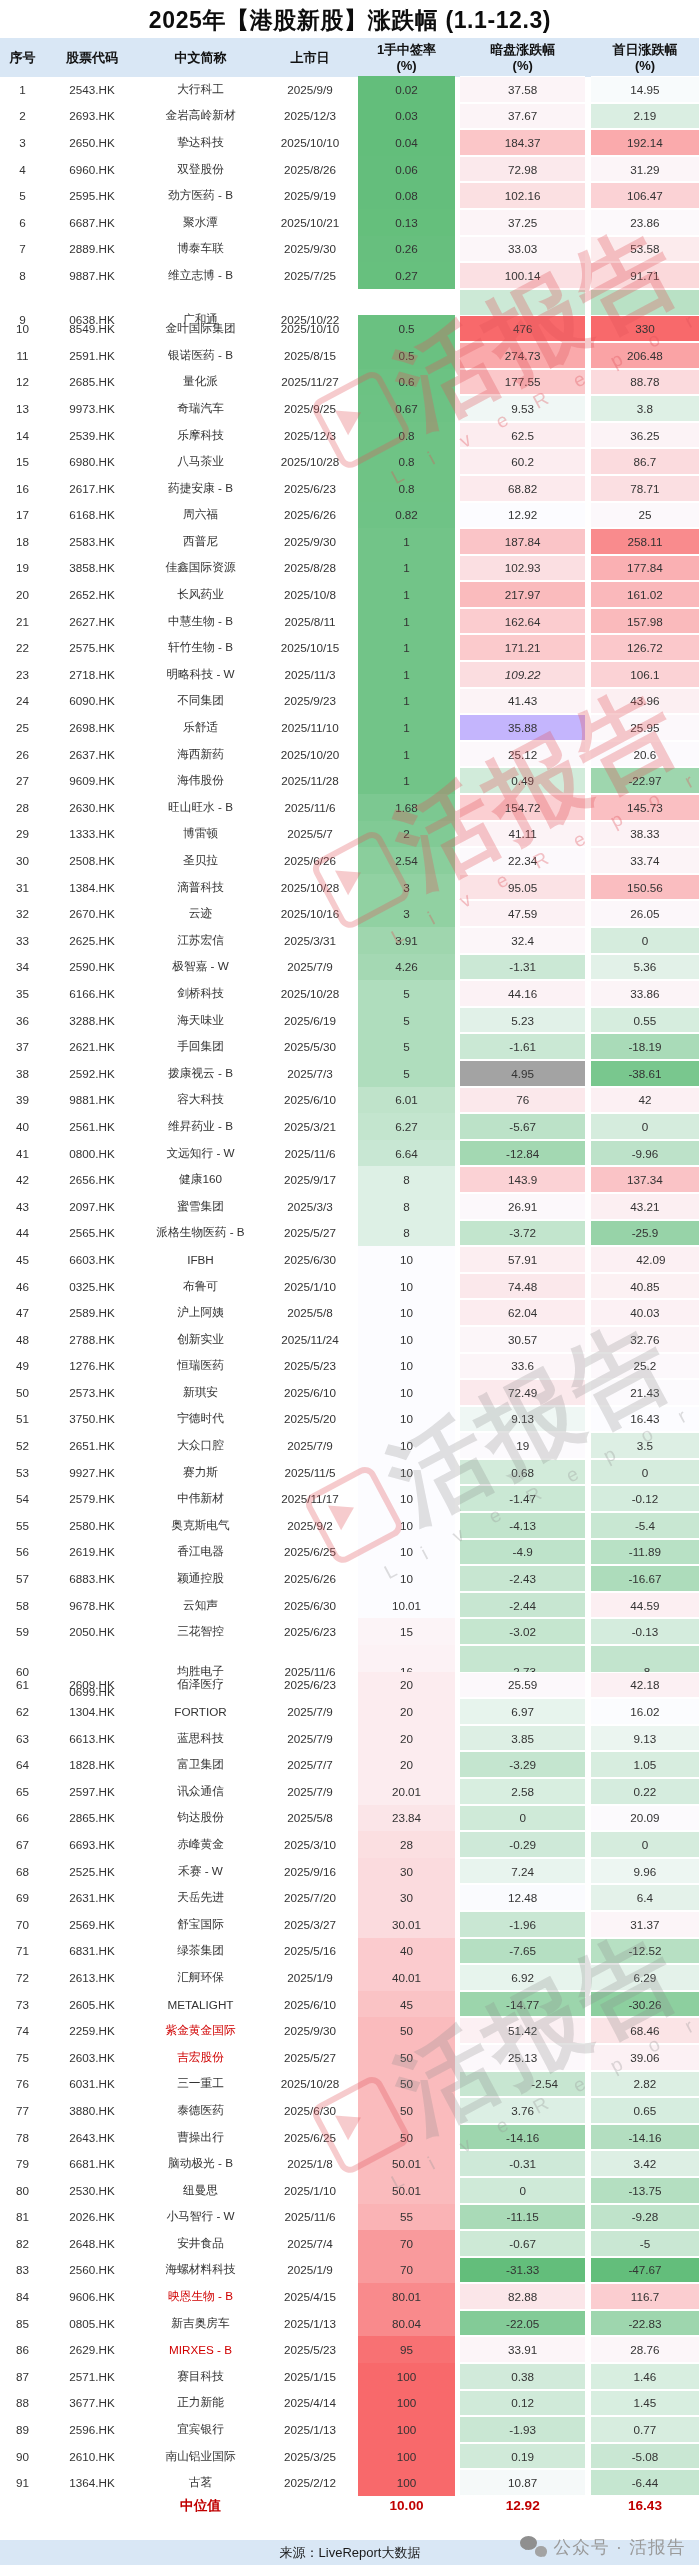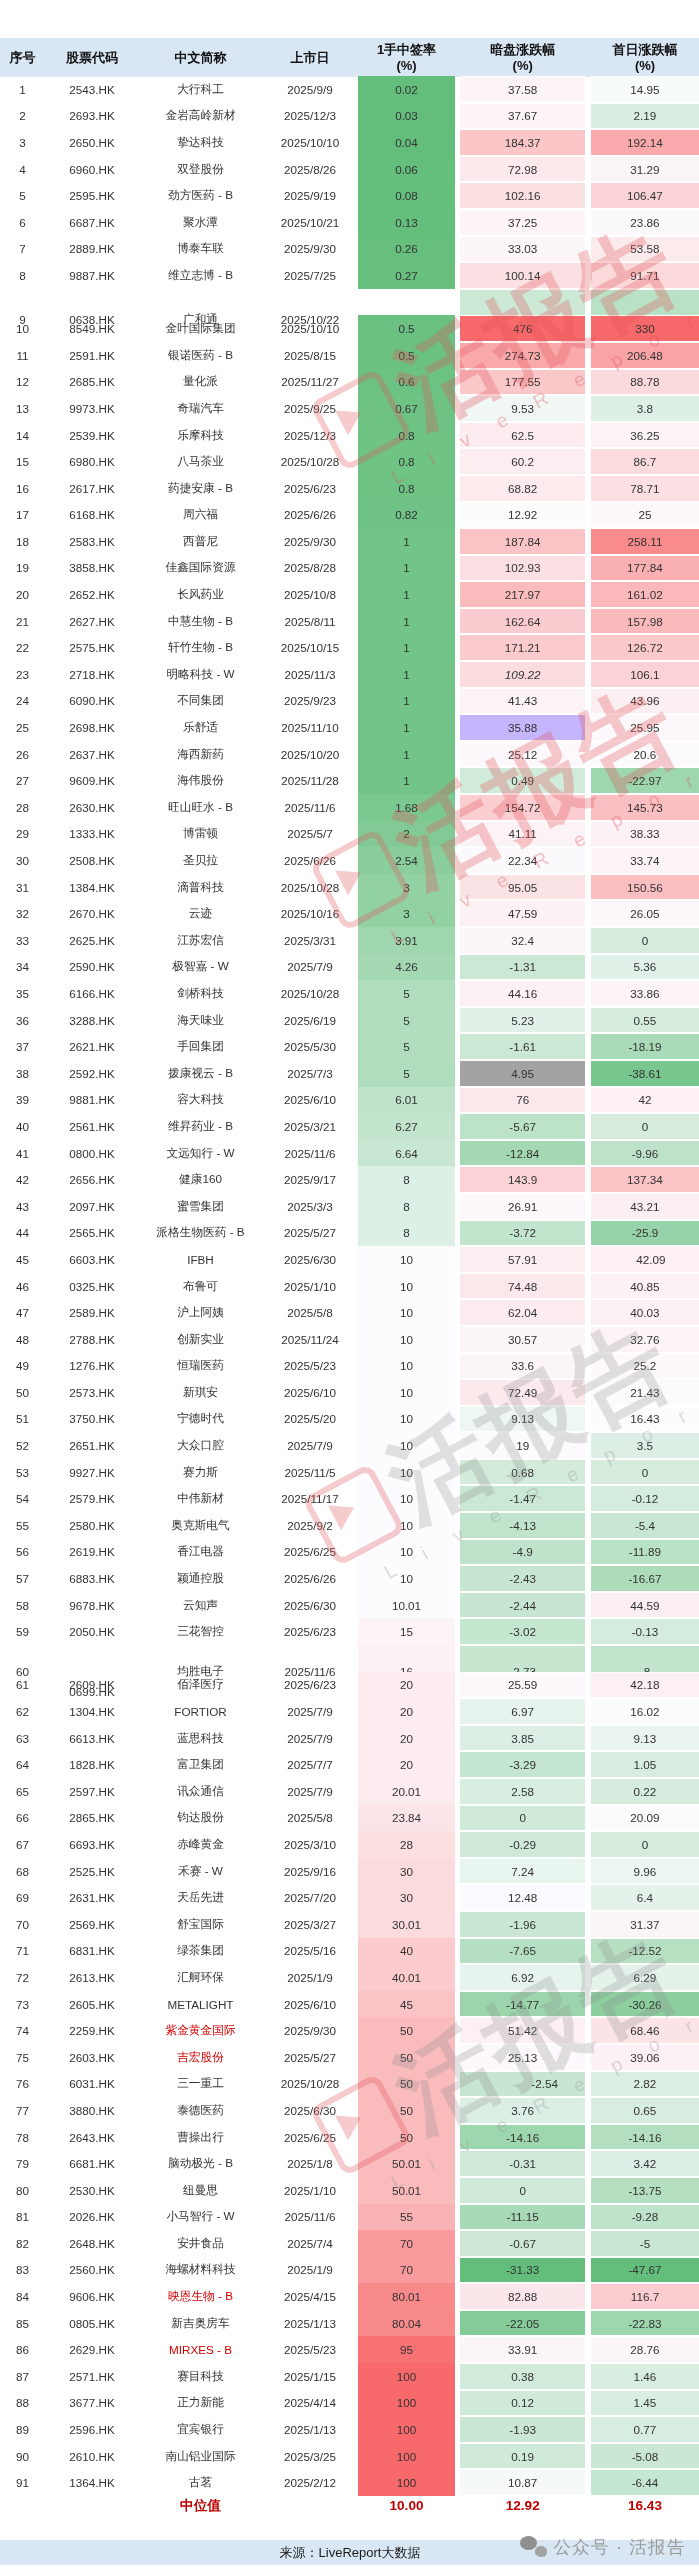--- a/index.html
+++ b/index.html
@@ -86,20 +86,21 @@
     <div class="wm-en">L i v e R e p o r t</div>
   </div>
   <div class="wm gray" style="left:305px;top:1977px;">
     <div class="wm-line">
         <span class="wm-logo"></span>
       <span class="wm-zh">活报告</span>
       </div>
     <div class="wm-en">L i v e R e p o r t</div>
   </div>
 
+  <div class="title">2025年【港股新股】涨跌幅 (1.1-12.3)</div>
 
   <div class="thead">
     <div class="grid-row" id="thead-row">
         <div class="th" style="grid-column: 1;">
           <span>序号</span>
         </div>
         <div class="th" style="grid-column: 2;">
           <span>股票代码</span>
         </div>
         <div class="th" style="grid-column: 3;">

